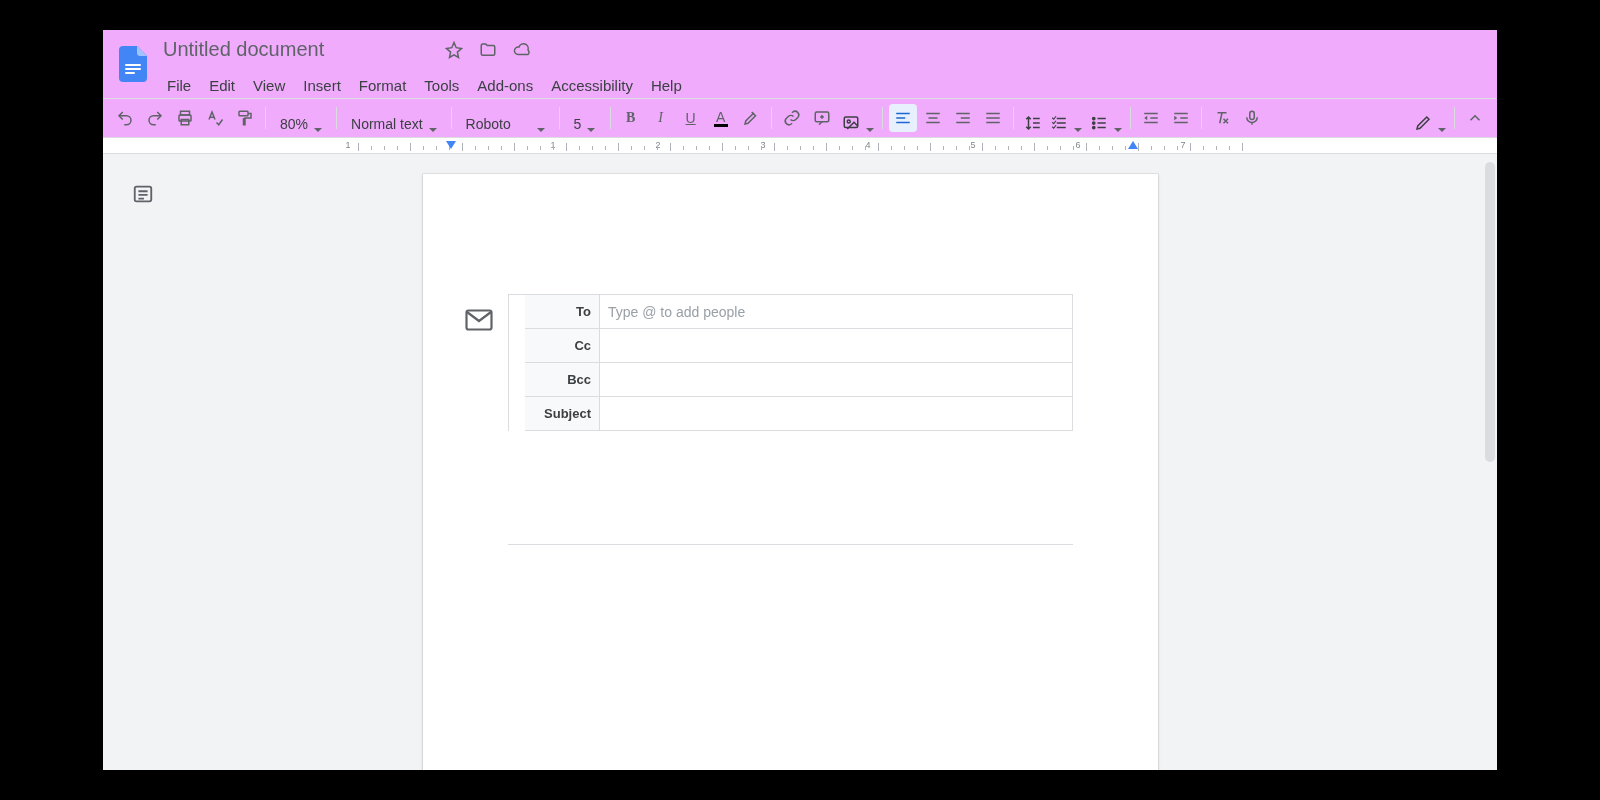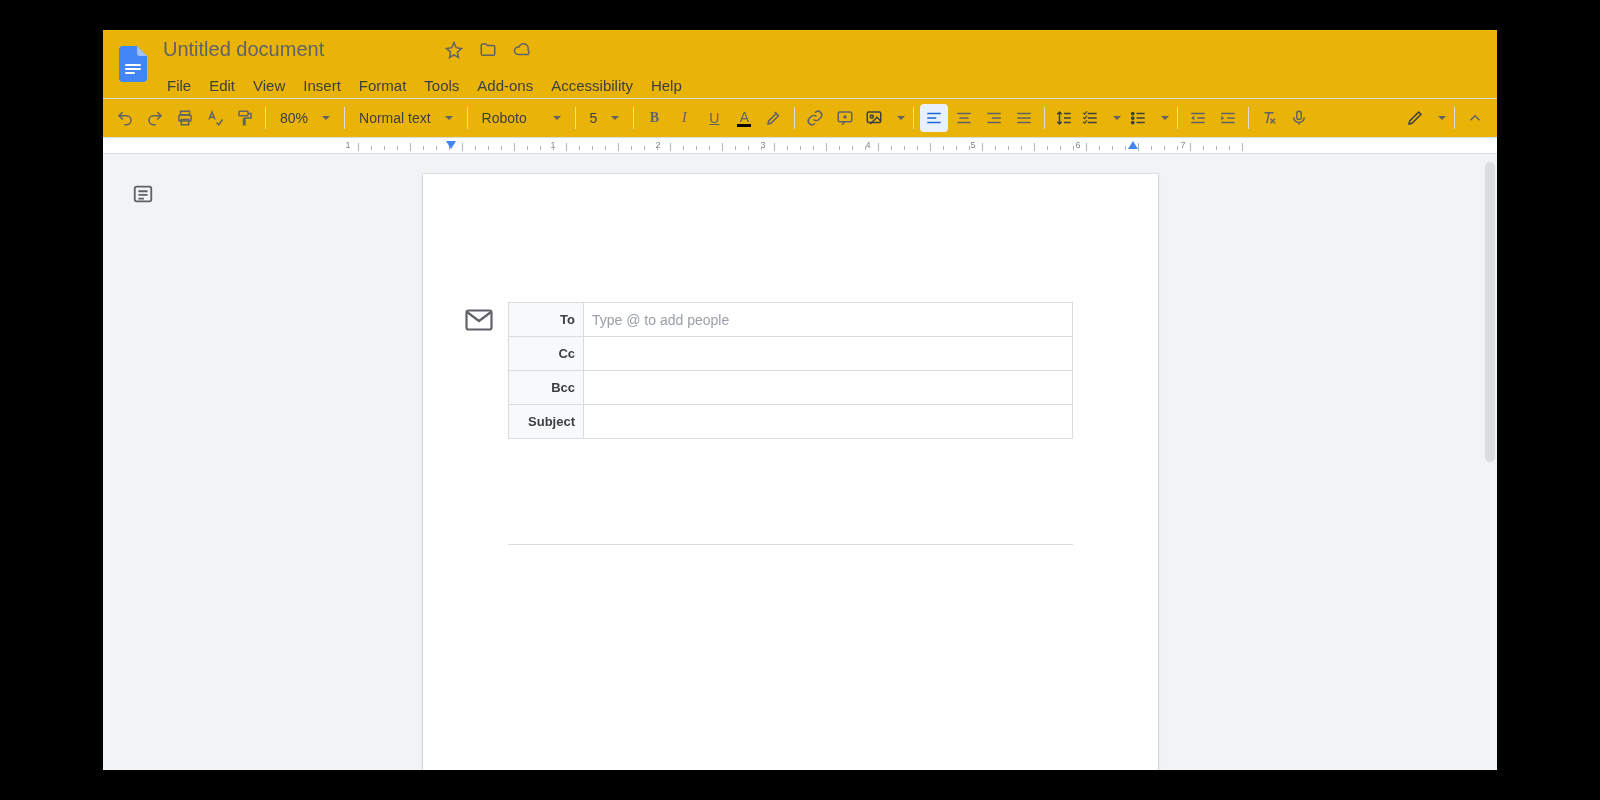--- a/index.html
+++ b/index.html
@@ -19,21 +19,21 @@
     display:flex;
     align-items:center;
     justify-content:center;
     height:800px;
     width:1600px;
     overflow:hidden;
   }
   .app{
     width:1394px;
     height:740px;
-    background:#eab308;
+    background:#f0abfc;
     display:flex;
     flex-direction:column;
     position:relative;
     overflow:hidden;
   }
 
   
   .titlebar{
     display:flex;
     align-items:flex-start;
@@ -78,21 +78,21 @@
     border-top:1px solid var(--border);border-bottom:1px solid var(--border);
     height:40px;display:flex;align-items:center;padding:0 8px;gap:2px;
     color:#5f6368;font-size:14px;
   }
   .tbtn{
     display:inline-flex;align-items:center;justify-content:center;
     min-width:28px;height:28px;border-radius:4px;cursor:pointer;padding:0 4px;
   }
   .tbtn.active{background:#e8f0fe;color:#1967d2;}
   .tsep{width:1px;height:22px;background:var(--border);margin:0 4px;}
-  .dd{display:flex;align-items:center;gap:14px;padding:0 8px;height:28px;border-radius:4px;cursor:pointer;color:var(--txt);}
+  .dd{display:flex;align-items:flex-end;gap:6px;padding:0 8px;height:28px;border-radius:4px;cursor:pointer;color:var(--txt);}
   .dd .caret{border-top:4px solid #5f6368;border-left:4px solid transparent;border-right:4px solid transparent;}
   .dd-wide{min-width:95px;justify-content:space-between;}
   .dd-font{min-width:95px;justify-content:space-between;}
   .dd-zoom{min-width:50px;}
   .dd-size{min-width:38px;}
   .toolbar-right{margin-left:auto;display:flex;align-items:center;gap:2px;}
 
   
   .ruler{
     height:16px;background:#fff;border-bottom:1px solid var(--border);
@@ -112,23 +112,23 @@
     display:flex;align-items:center;justify-content:center;color:#5f6368;background:transparent;
   }
   .page{
     position:absolute;left:320px;top:20px;width:735px;height:900px;background:#fff;
     box-shadow:0 0 0 1px rgba(0,0,0,.06),0 1px 3px rgba(0,0,0,.15);
   }
 
   
   .gmail-icon{position:absolute;left:42px;top:135px;color:#5f6368;}
   .email-table{
-    position:absolute;left:85px;top:128px;width:565px;
+    position:absolute;left:85px;top:120px;width:565px;
     border:1px solid var(--border);border-bottom:none;
-    font-size:14px;color:var(--txt);
+    font-size:14px;color:var(--txt);padding-left:16px;
   }
   .erow{display:flex;height:34px;border-bottom:1px solid var(--border);}
   .elabel{
     width:75px;background:#f8f9fa;border-right:1px solid var(--border);
     display:flex;align-items:center;justify-content:flex-end;padding-right:8px;
     font-weight:700;font-size:13px;color:#3c4043;
   }
   .einput{
     flex:1;border:none;outline:none;font-size:14px;padding:0 8px;color:var(--txt);
     background:transparent;

